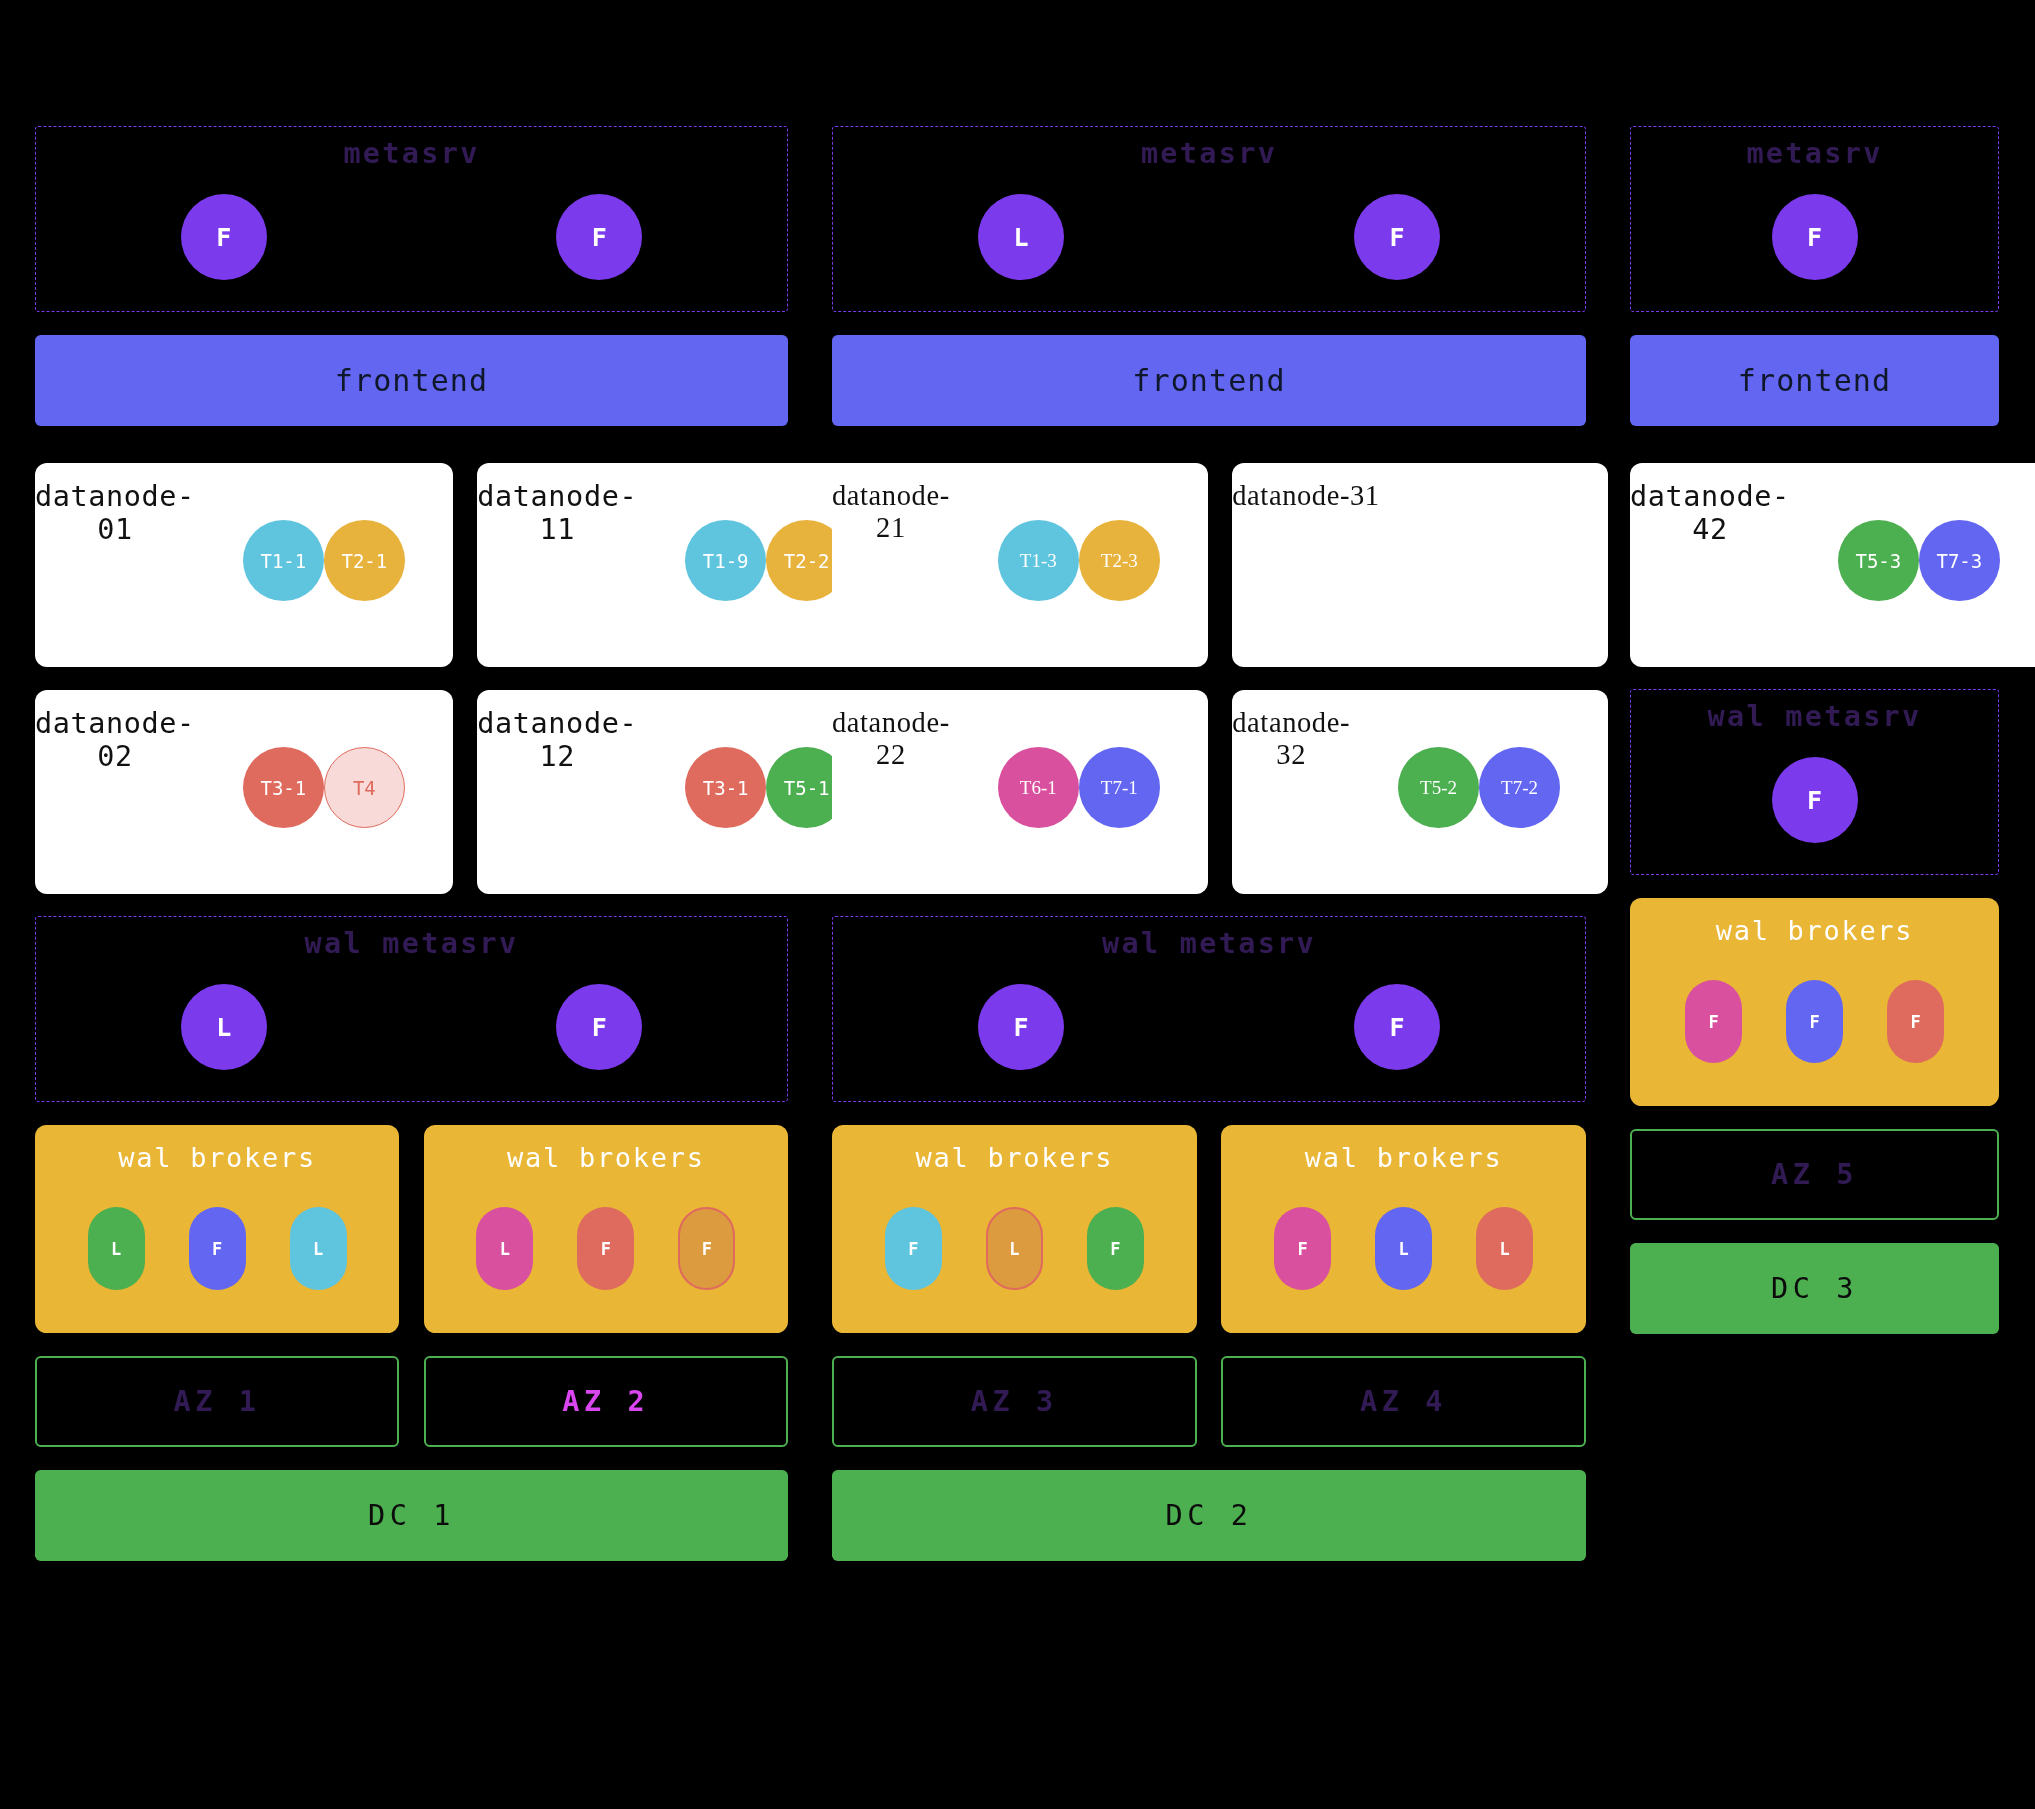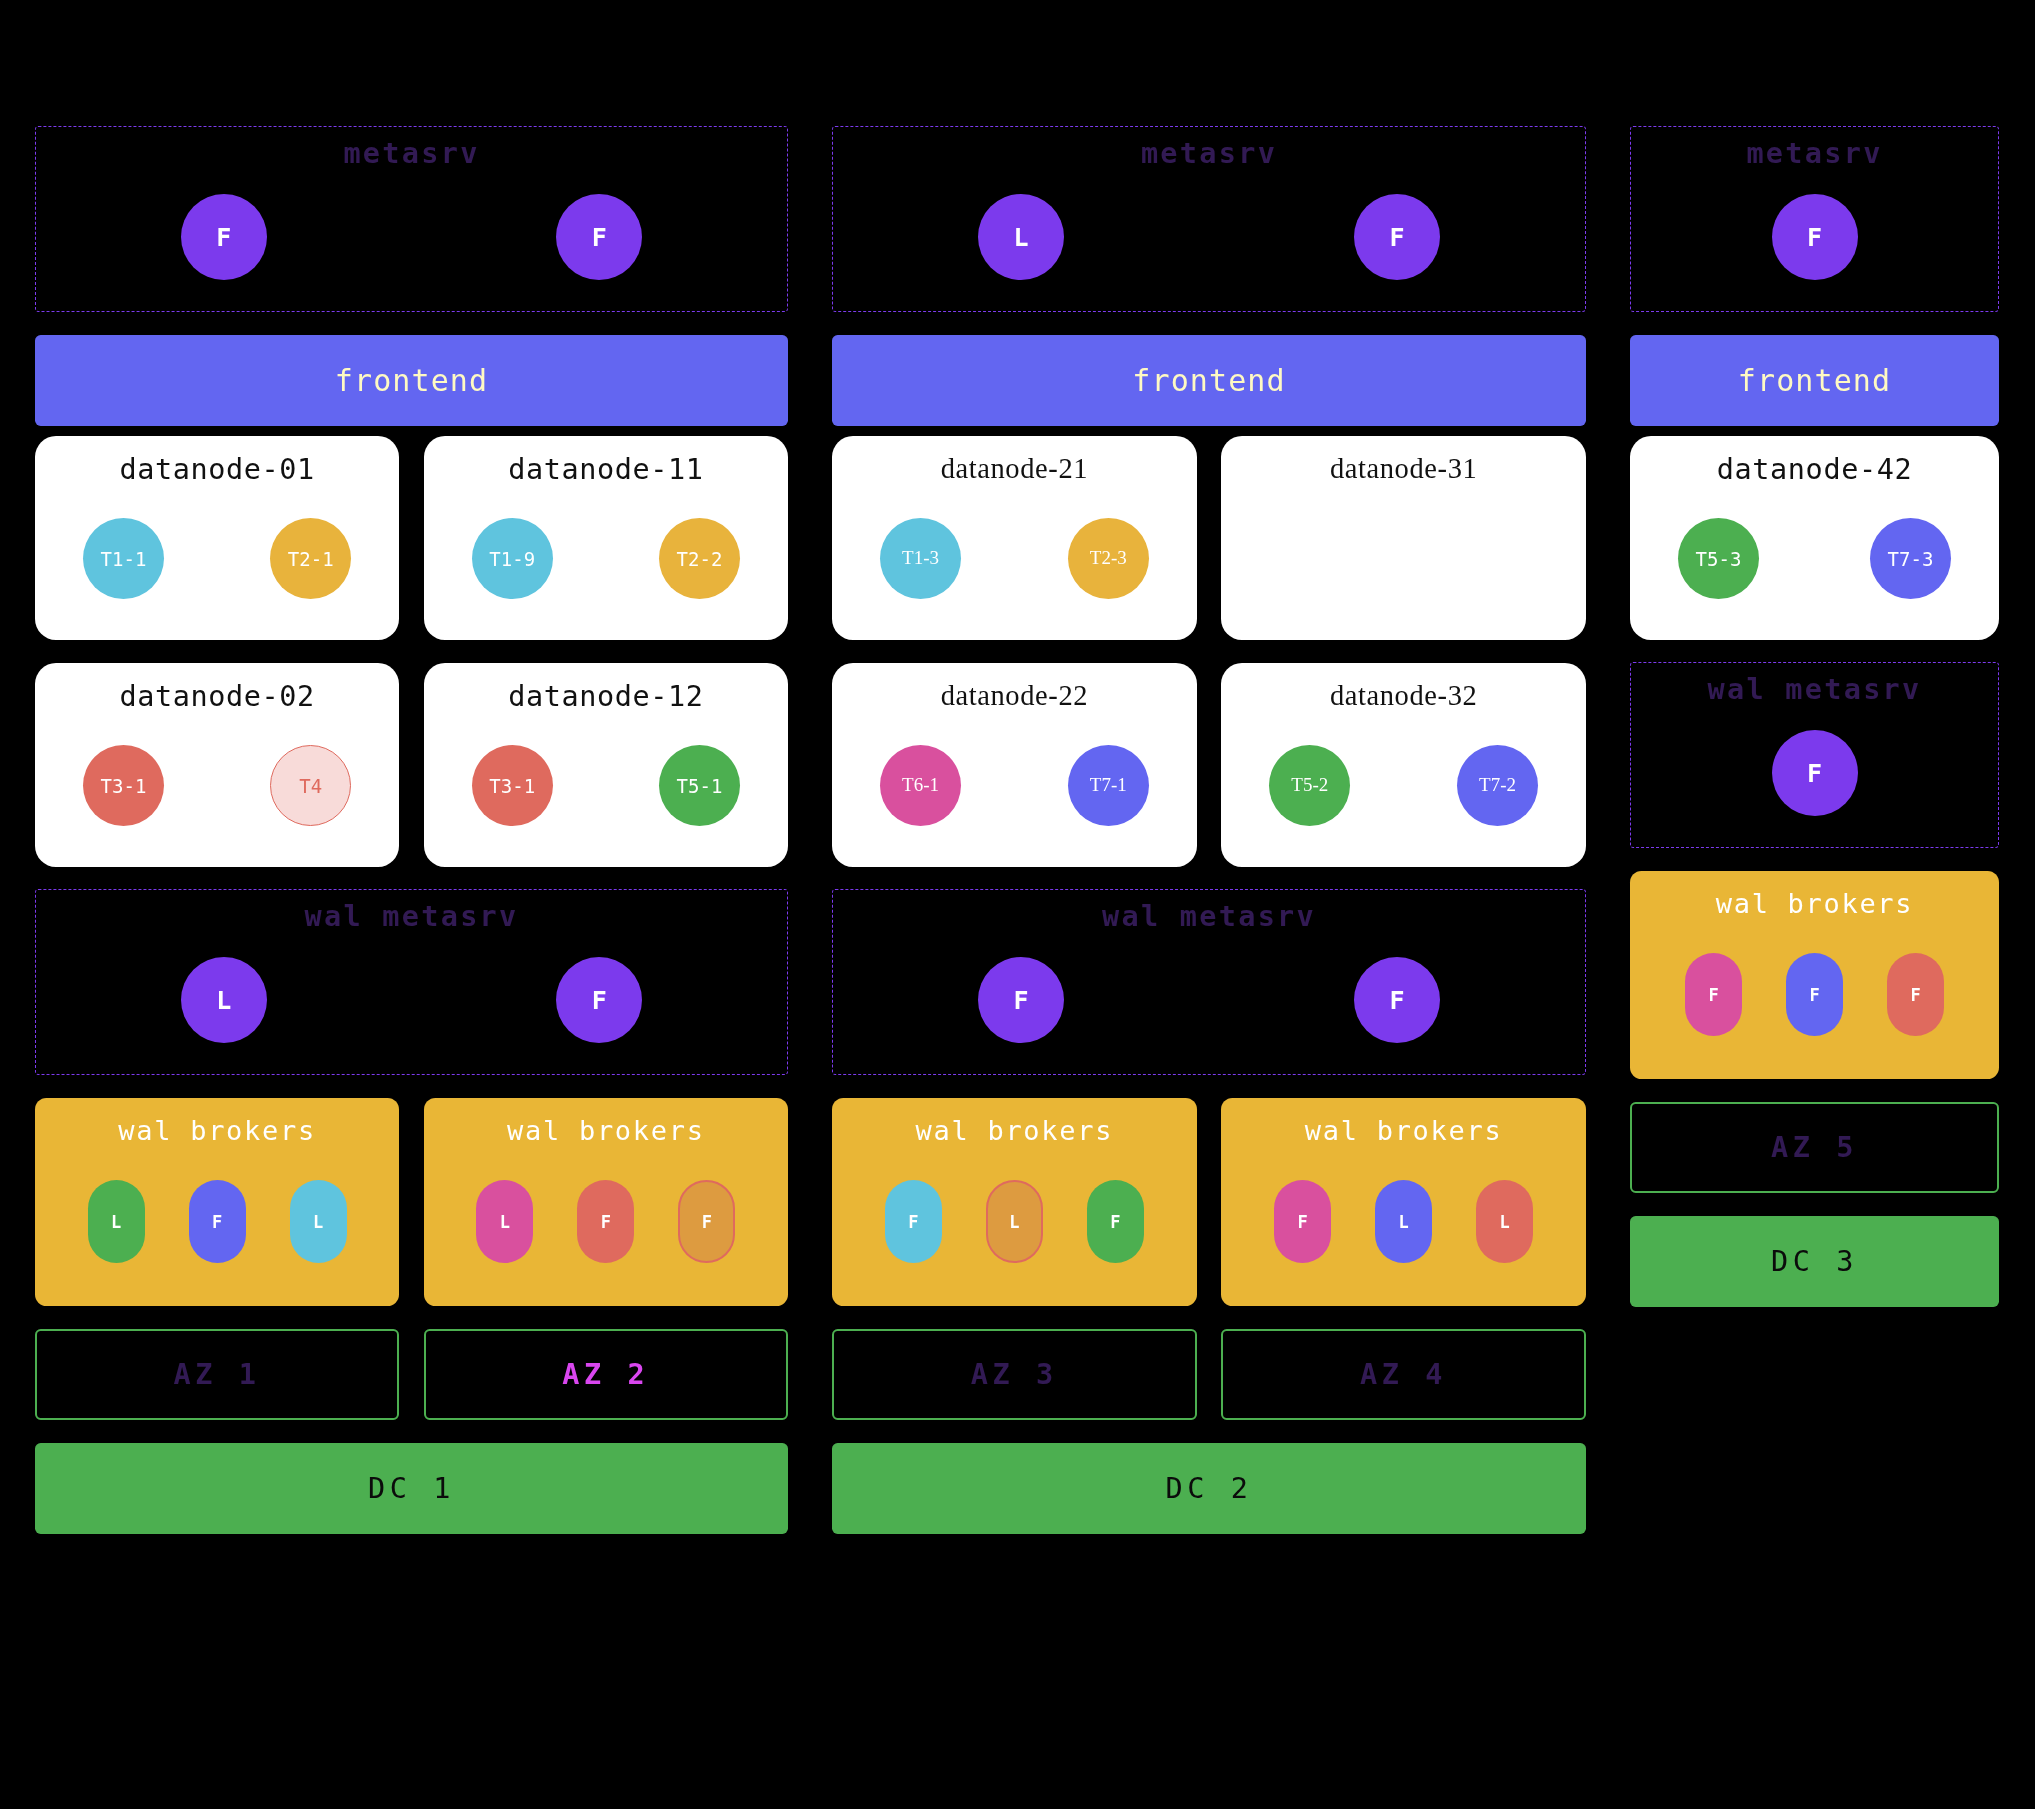--- a/index.html
+++ b/index.html
@@ -46,29 +46,29 @@
     padding-bottom: 6.8px;
   }
   .srv-slot { display: flex; align-items: center; justify-content: center; }
   .srv-circle {
     width: 86px; height: 86px; border-radius: 50%;
     display: flex; align-items: center; justify-content: center;
     color: #fff; font-size: 25px; font-weight: bold;
   }
 
   .frontend {
-    height: 91px; margin-bottom: 10px; border-radius: 5.7px;
-    display: flex; align-items: center; justify-content: center;
-    color: #fef9c3; font-size: 30px; letter-spacing: 1.1px;
+    height: 91px; margin-bottom: 37px; border-radius: 5.7px;
+    display: flex; align-items: center; justify-content: center;
+    color: #0f172a; font-size: 30px; letter-spacing: 1.1px;
   }
 
   .dn-grid { display: grid; column-gap: 24.5px; row-gap: 23px; margin-bottom: 22px; }
   .datanode {
-    background: #fff; border-radius: 21px; height: 204px;
-    display: flex; flex-direction: column;
+    background: #fff; border-radius: 12px; height: 204px;
+    display: flex; flex-direction: row;
   }
   .dn-title { text-align: center; font-size: 28.5px; color: #111; margin-top: 17px; letter-spacing: 0.6px; }
   .dn-shards {
     flex: 1; display: flex; align-items: center; justify-content: space-between;
     padding: 0 48px 9px 48px;
   }
   .shard {
     width: 81px; height: 81px; border-radius: 50%;
     display: flex; align-items: center; justify-content: center;
     color: #fff; font-size: 19px;

